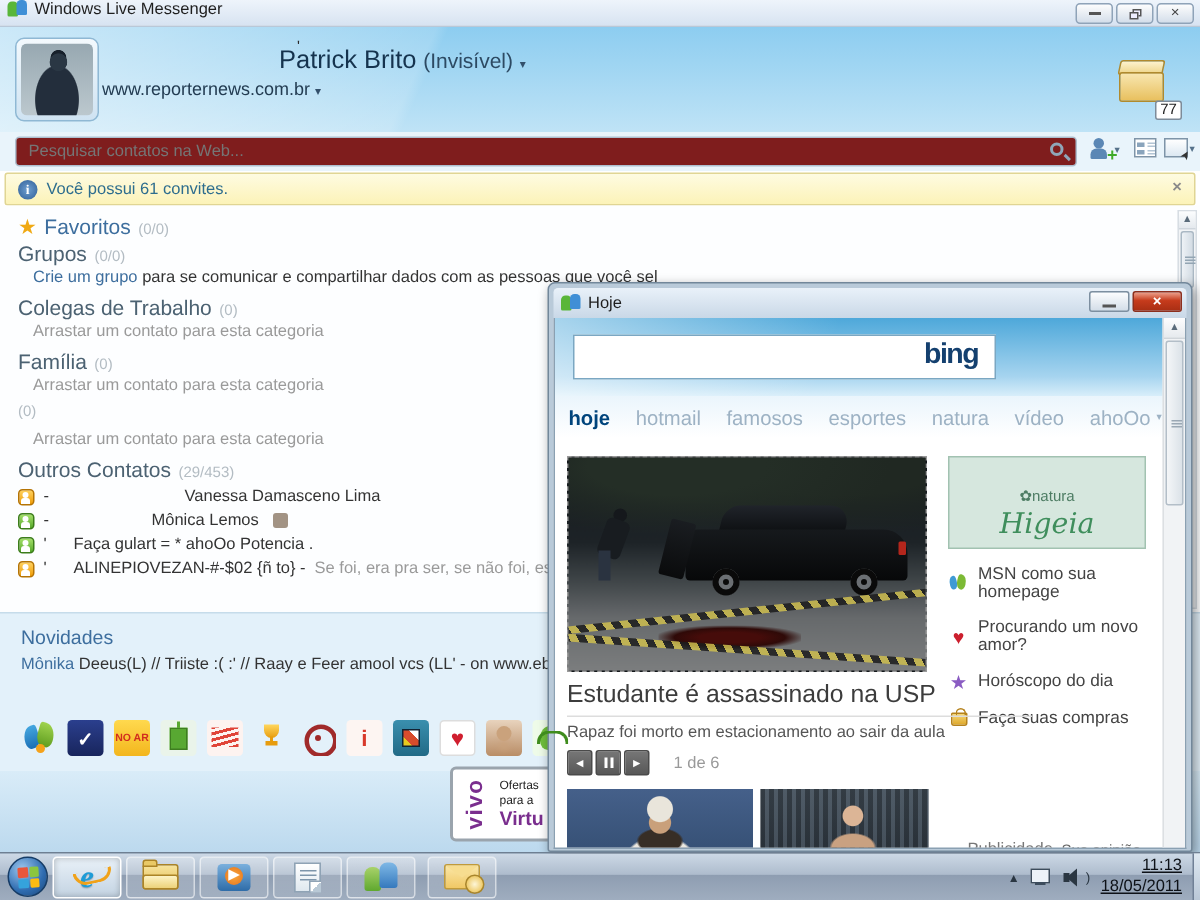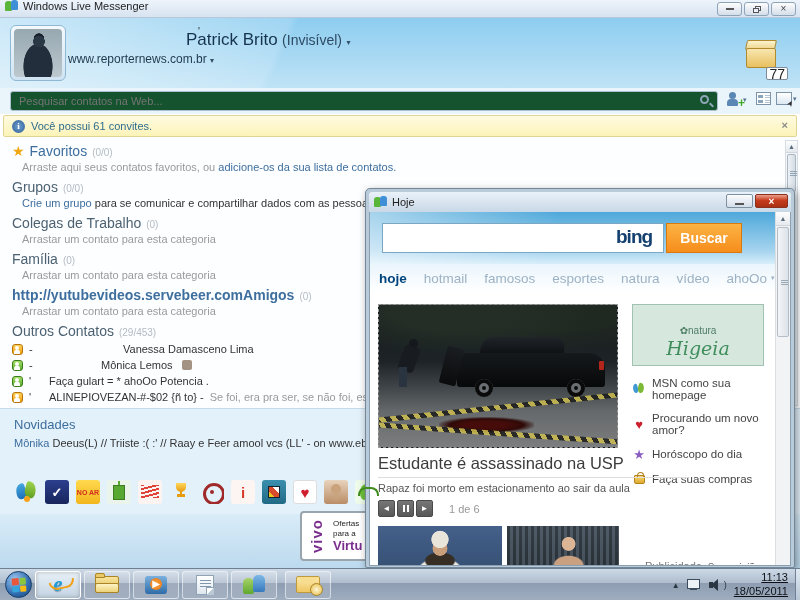--- a/index.html
+++ b/index.html
@@ -41,24 +41,24 @@
   .hdr-mark { position:absolute; left:198px; top:8px; font-size:10px; color:#2a2a2a; }
   .hdr-nameline { position:absolute; left:186px; top:12px; width:300px; color:#15334e; }
   .hdr-name { font-size:17px; }
   .hdr-status { font-size:14px; color:#2f4а60; color:#2d4a63; }
   .hdr-caret { font-size:8px; color:#33506b; }
   .hdr-msg { position:absolute; left:68px; top:34px; font-size:12px; color:#233c52; }
   .mail-icon { position:absolute; right:18px; top:26px; width:40px; height:30px; }
   .mail-body { position:absolute; left:4px; top:4px; width:30px; height:20px; background:linear-gradient(#f8e6b0,#e8c05e); border:1px solid #b08a2e; border-radius:2px; }
   .mail-flap { position:absolute; left:4px; top:-4px; width:30px; height:10px; background:linear-gradient(#fdf3cf,#eed58a); border:1px solid #b08a2e; border-radius:2px; transform:skewX(-12deg); }
   .mail-badge { position:absolute; right:-6px; bottom:-6px; min-width:18px; height:13px; background:#fefefe;
-    border:1px solid #7d8b99; border-radius:2px; font-size:14px; color:#222; text-align:center; line-height:12px; padding:0 2px; }
+    border:1px solid #7d8b99; border-radius:2px; font-size:10px; color:#222; text-align:center; line-height:12px; padding:0 2px; }
 
   .mw-searchrow { position:absolute; left:0; top:88px; width:800px; height:26px; background:#e9f4fb; }
-  .search-box { position:absolute; left:10px; top:3px; width:708px; height:20px; background:#14532d;
+  .search-box { position:absolute; left:10px; top:3px; width:708px; height:20px; background:#7f1d1d;
     border:1px solid #aebfcf; border-radius:3px; font-size:11px; color:#9a9a9a; padding:0 22px 0 8px; outline:none; font-family:"Liberation Sans",sans-serif; }
   .mag-icon { position:absolute; left:700px; top:7px; width:9px; height:9px; border:2px solid #8fa6b8; border-radius:50%; }
   .mag-icon::after { content:""; position:absolute; left:7px; top:7px; width:5px; height:2px; background:#8fa6b8; transform:rotate(45deg); }
   .sr-tool { position:absolute; top:4px; display:flex; align-items:center; gap:1px; }
   .addc { position:relative; width:16px; height:16px; }
   .addc .head { position:absolute; left:3px; top:0; width:7px; height:7px; background:#5b87b5; border-radius:50%; }
   .addc .bod { position:absolute; left:1px; top:7px; width:11px; height:7px; background:#5b87b5; border-radius:4px 4px 1px 1px; }
   .addc .plus { position:absolute; right:-3px; bottom:-1px; color:#3faa28; font-weight:bold; font-size:12px; line-height:1; text-shadow:0 0 1px #fff; }
   .caret-sm { font-size:7px; color:#55718a; }
   .grid-icon { width:15px; height:13px; border:1px solid #7e94a8; background:#fff; position:relative; }
@@ -373,23 +373,20 @@
       <span>Você possui 61 convites.</span>
       <span class="notify-close">×</span>
     </div>
 
     <div class="mw-list">
       <div class="sec-h">
         <span class="star-glyph">★</span>
         <span class="sec-name c-blue">Favoritos</span>
         <span class="sec-count">(0/0)</span>
       </div>
-      <div class="sec-hint">
-        <span>Arraste aqui seus contatos favoritos, ou </span><span class="link">adicione-os da sua lista de contatos.</span>
-      </div>
 
       <div class="sec-h">
         <span class="sec-name c-slate">Grupos</span>
         <span class="sec-count">(0/0)</span>
       </div>
       <div class="sec-hint">
         <span class="link">Crie um grupo</span><span style="color:#333"> para se comunicar e compartilhar dados com as pessoas que você sel</span>
       </div>
 
       <div class="sec-h">
@@ -398,21 +395,20 @@
       </div>
       <div class="sec-hint">Arrastar um contato para esta categoria</div>
 
       <div class="sec-h">
         <span class="sec-name c-slate">Família</span>
         <span class="sec-count">(0)</span>
       </div>
       <div class="sec-hint">Arrastar um contato para esta categoria</div>
 
       <div class="sec-h">
-        <span class="sec-name c-blue" style="font-weight:bold">http://yutubevideos.servebeer.comAmigos</span>
         <span class="sec-count">(0)</span>
       </div>
       <div class="sec-hint">Arrastar um contato para esta categoria</div>
 
       <div class="sec-h">
         <span class="sec-name c-slate">Outros Contatos</span>
         <span class="sec-count">(29/453)</span>
       </div>
 
       <div class="contact-row">
@@ -496,21 +492,20 @@
       <span class="hj-btns">
         <span class="hj-min"></span>
         <span class="hj-close">×</span>
       </span>
     </div>
     <div class="hj-body">
 
       <div class="hj-header">
         <span class="hj-search"></span>
         <span class="bing-logo">bing</span>
-        <span class="buscar-btn">Buscar</span>
       </div>
 
       <div class="hj-tabs">
         <span class="hj-tab-active">hoje</span>
         <span>hotmail</span>
         <span>famosos</span>
         <span>esportes</span>
         <span>natura</span>
         <span>vídeo</span>
         <span>ahoOo</span>

